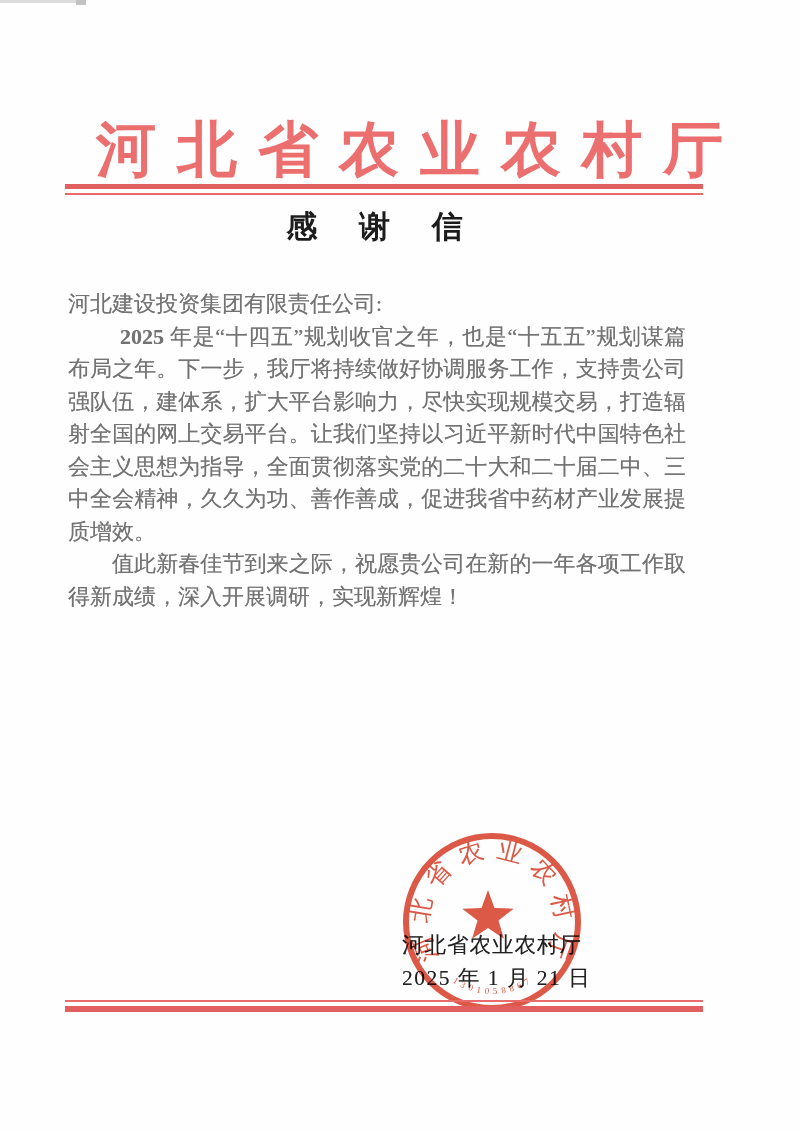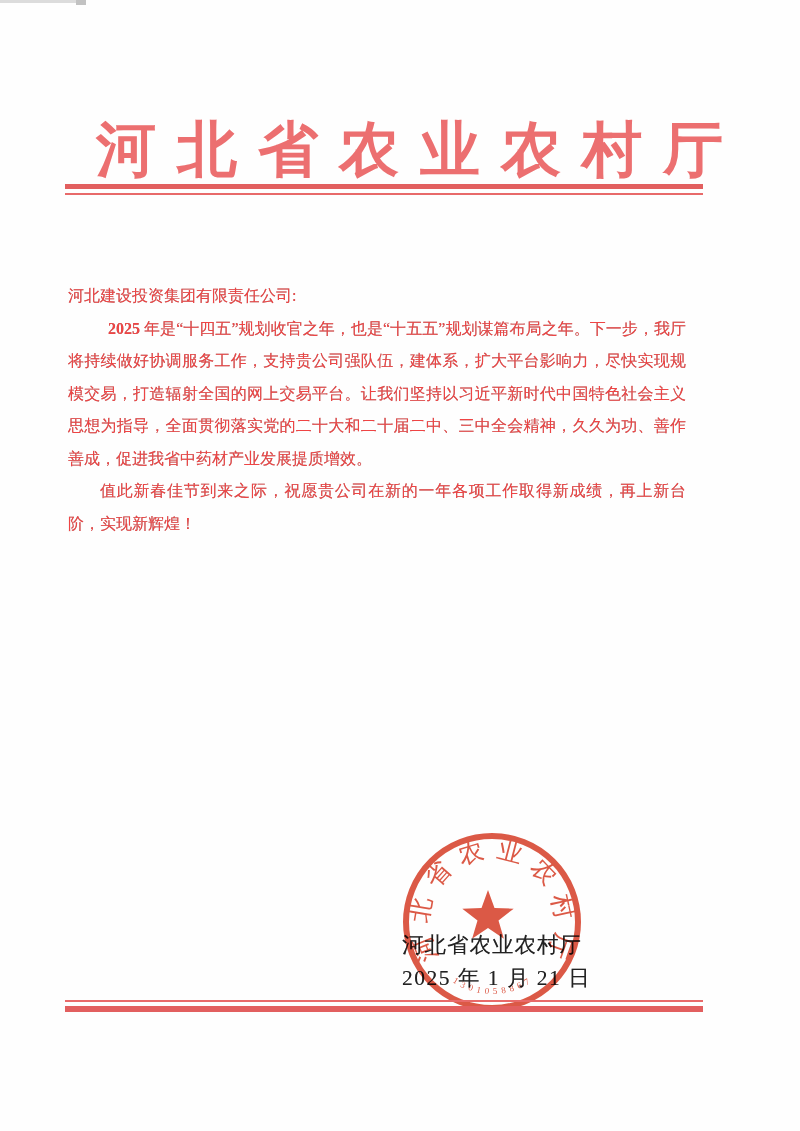--- a/index.html
+++ b/index.html
@@ -24,22 +24,22 @@
     position:absolute;left:65px;top:184px;width:638px;
     border-top:5px solid #e25f5f;height:4px;border-bottom:2px solid #e86a6a;
   }
   .doc-title{
     position:absolute;left:60px;top:206px;width:646px;margin:0;
     text-align:center;font-size:31px;font-weight:bold;
     letter-spacing:17px;color:#1c1c1c;
   }
 
   .letter-body{
-    position:absolute;left:68px;top:280px;width:618px;
-    font-size:16px;line-height:32.5px;color:#ef4444;
+    position:absolute;left:68px;top:288px;width:618px;
+    font-size:22px;line-height:32.5px;color:#737373;
     text-align:justify;
     text-shadow:0 0 0.6px rgba(40,40,40,0.45);
   }
   .letter-body p{margin:0;padding:0;}
   .para{text-indent:2em;}
   .year-bold{font-weight:bold;margin-left:8px;}
 
   .signature{
     position:absolute;left:402px;top:930px;
     font-size:21.5px;color:#222;letter-spacing:1px;white-space:nowrap;
@@ -68,25 +68,26 @@
 
 <div class="page">
 
   <div class="scan-edge"></div>
   <div class="scan-notch"></div>
 
   <div class="letterhead">河北省农业农村厅</div>
 
   <div class="rule-top"></div>
 
+  <h1 class="doc-title">感 谢 信</h1>
 
   <main class="letter-body">
     <p class="salutation">河北建设投资集团有限责任公司:</p>
     <p class="para"><span class="year-bold">2025</span><span> 年是“十四五”规划收官之年，也是“十五五”规划谋篇布局之年。下一步，我厅将持续做好协调服务工作，支持贵公司强队伍，建体系，扩大平台影响力，尽快实现规模交易，打造辐射全国的网上交易平台。让我们坚持以习近平新时代中国特色社会主义思想为指导，全面贯彻落实党的二十大和二十届二中、三中全会精神，久久为功、善作善成，促进我省中药材产业发展提质增效。</span></p>
-    <p class="para">值此新春佳节到来之际，祝愿贵公司在新的一年各项工作取得新成绩，再上新台阶，实现新辉煌！</p>
+    <p class="para">值此新春佳节到来之际，祝愿贵公司在新的一年各项工作取得新成绩，深入开展调研，实现新辉煌！</p>
   </main>
 
   <div class="signature">河北省农业农村厅</div>
 
   <div class="date">2025 年 1 月 21 日</div>
 
   <svg class="seal" viewBox="0 0 190 190" xmlns="http://www.w3.org/2000/svg">
     <defs>
       <path id="ringPath" d="M 42.6 131.7 A 64 64 0 1 1 147.4 131.7"></path>
       <path id="codePath" d="M 53.7 154 A 72 72 0 0 0 136.3 154"></path>

